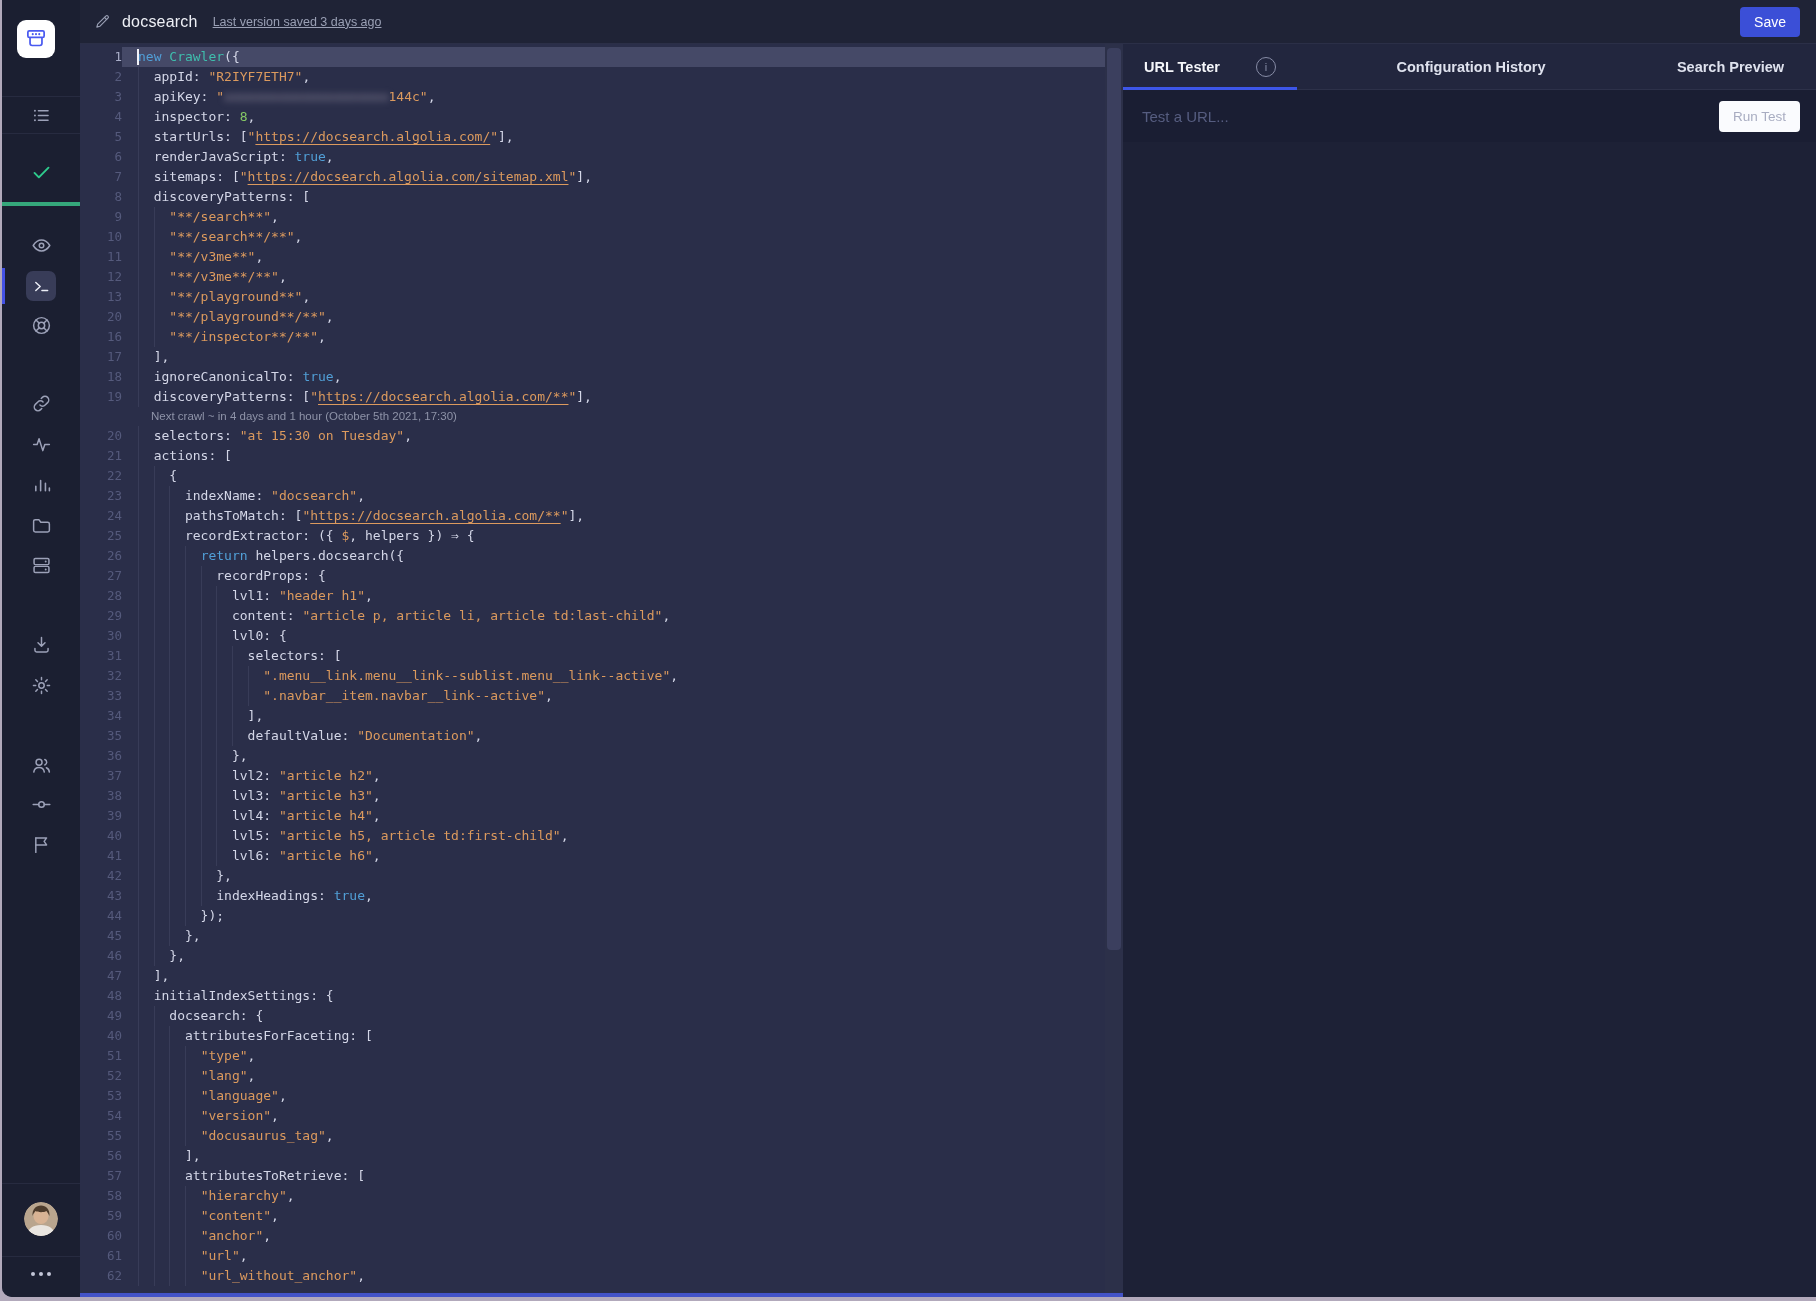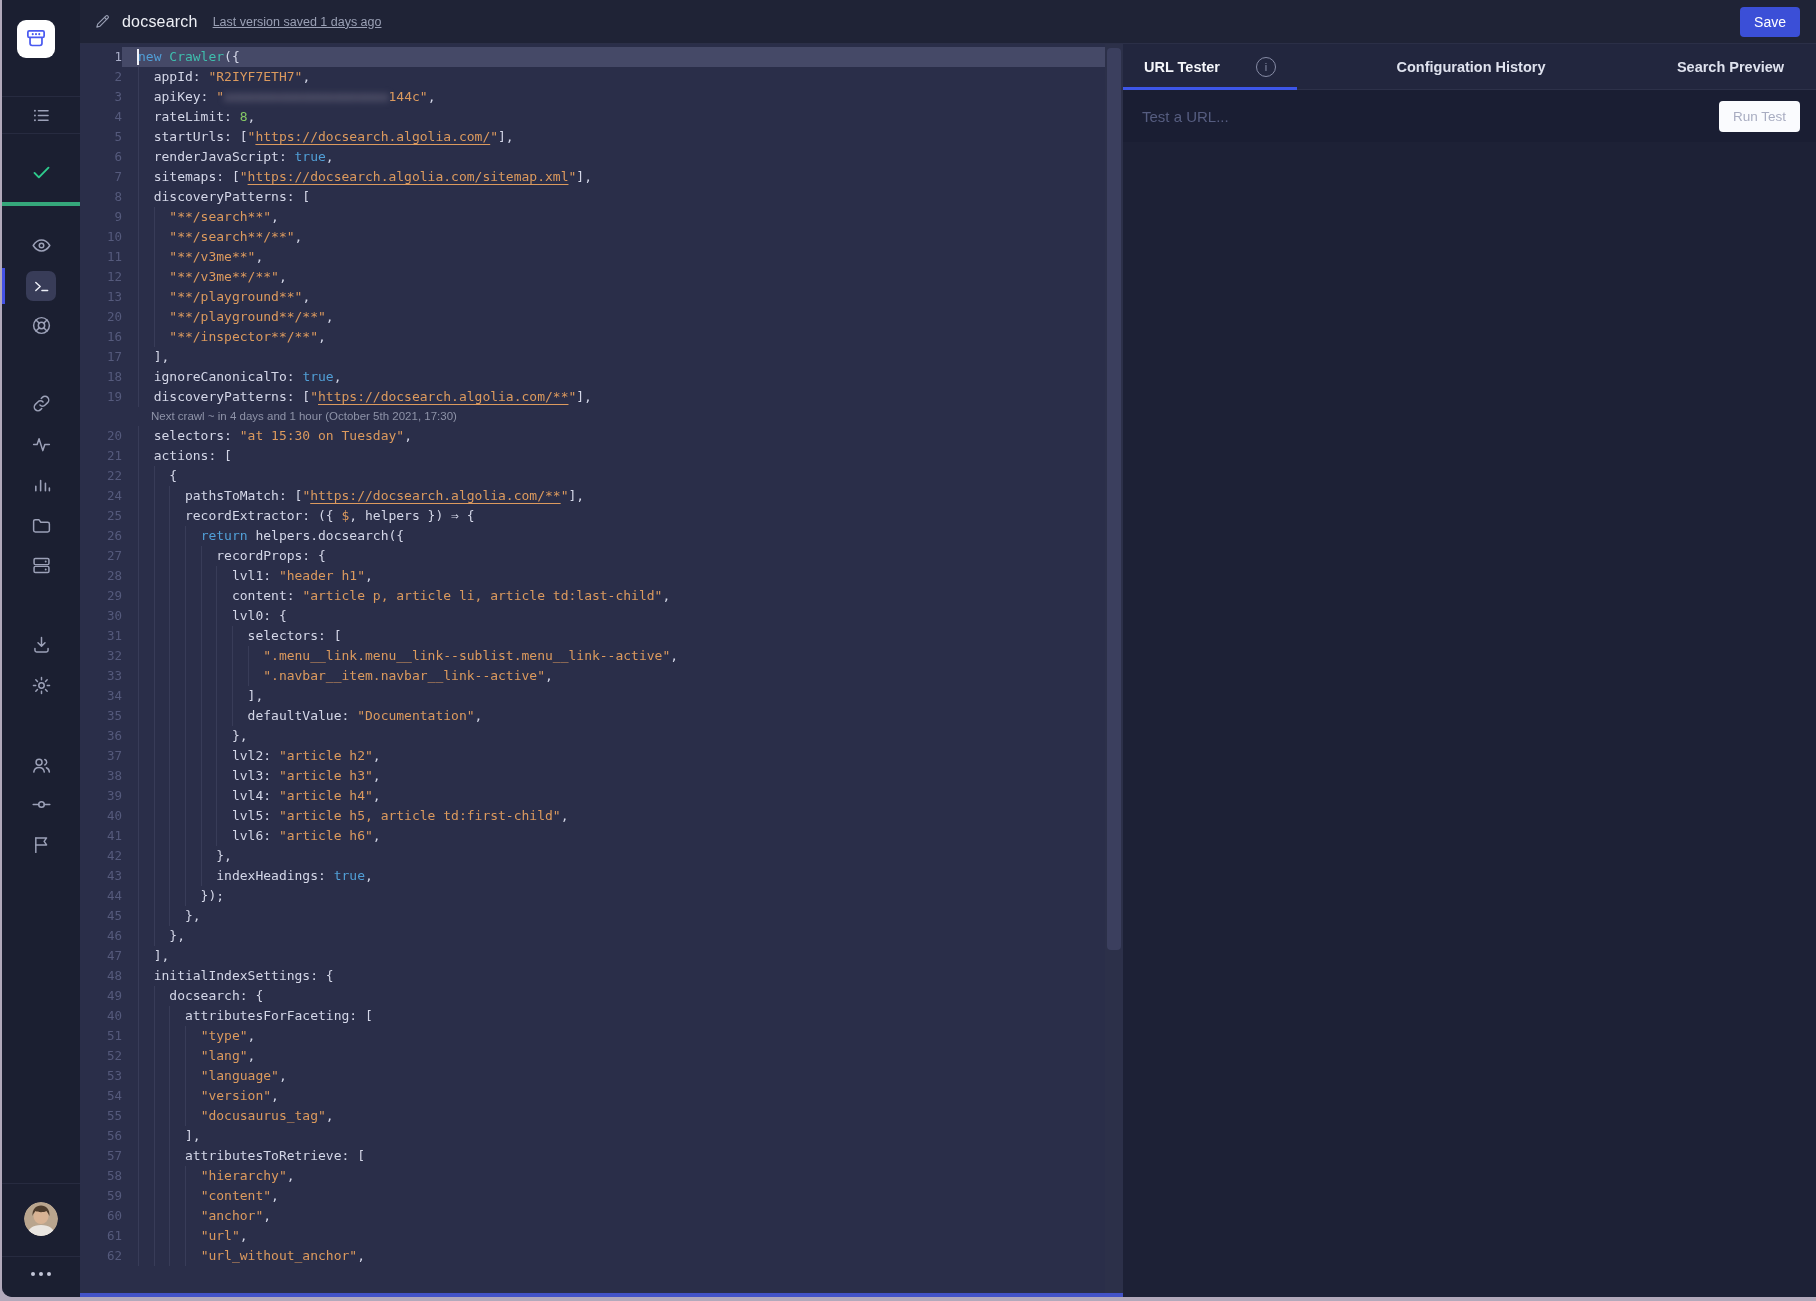--- a/index.html
+++ b/index.html
@@ -207,48 +207,49 @@
     </nav>
 
     <header id="topbar">
       <span class="pencil">
         <svg viewBox="0 0 24 24">
             <path d="M4 20l1.2-4.2L16.7 4.3a2.1 2.1 0 0 1 3 3L8.2 18.8 4 20z"></path>
             <path d="M14.8 6.2l3 3"></path>
           </svg>
       </span>
       <span class="doc-title">docsearch</span>
-      <a class="saved-link">Last version saved 1 days ago</a>
+      <a class="saved-link">Last version saved 3 days ago</a>
       <button class="save-btn">Save</button>
     </header>
 
     <section id="editor">
       <div id="code">
           <div class="row active"><span class="gut">1</span><span class="code"><span class="cursor"></span><span class="tk-k">new</span><span class="tk-d"> </span><span class="tk-cl">Crawler</span><span class="tk-d">({</span></span></div>
           <div class="row"><span class="gut">2</span><span class="code"><span class="guide" style="left: calc(0ch + 16px);"></span><span class="tk-d">  appId: </span><span class="tk-s">"R2IYF7ETH7"</span><span class="tk-d">,</span></span></div>
           <div class="row"><span class="gut">3</span><span class="code"><span class="guide" style="left: calc(0ch + 16px);"></span><span class="tk-d">  apiKey: </span><span class="tk-s">"</span><span class="tk-blur">xxxxxxxxxxxxxxxxxxxxx</span><span class="tk-s">144c"</span><span class="tk-d">,</span></span></div>
-          <div class="row"><span class="gut">4</span><span class="code"><span class="guide" style="left: calc(0ch + 16px);"></span><span class="tk-d">  rateLimit: </span><span class="tk-n">8</span><span class="tk-d">,</span></span></div>
+          <div class="row"><span class="gut">4</span><span class="code"><span class="guide" style="left: calc(0ch + 16px);"></span><span class="tk-d">  inspector: </span><span class="tk-n">8</span><span class="tk-d">,</span></span></div>
           <div class="row"><span class="gut">5</span><span class="code"><span class="guide" style="left: calc(0ch + 16px);"></span><span class="tk-d">  startUrls: [</span><span class="tk-s">"</span><span class="tk-u">https://docsearch.algolia.com/</span><span class="tk-s">"</span><span class="tk-d">],</span></span></div>
           <div class="row"><span class="gut">6</span><span class="code"><span class="guide" style="left: calc(0ch + 16px);"></span><span class="tk-d">  renderJavaScript: </span><span class="tk-b">true</span><span class="tk-d">,</span></span></div>
           <div class="row"><span class="gut">7</span><span class="code"><span class="guide" style="left: calc(0ch + 16px);"></span><span class="tk-d">  sitemaps: [</span><span class="tk-s">"</span><span class="tk-u">https://docsearch.algolia.com/sitemap.xml</span><span class="tk-s">"</span><span class="tk-d">],</span></span></div>
           <div class="row"><span class="gut">8</span><span class="code"><span class="guide" style="left: calc(0ch + 16px);"></span><span class="tk-d">  discoveryPatterns: [</span></span></div>
           <div class="row"><span class="gut">9</span><span class="code"><span class="guide" style="left: calc(0ch + 16px);"></span><span class="guide" style="left: calc(2ch + 16px);"></span><span class="tk-d">    </span><span class="tk-s">"**/search**"</span><span class="tk-d">,</span></span></div>
           <div class="row"><span class="gut">10</span><span class="code"><span class="guide" style="left: calc(0ch + 16px);"></span><span class="guide" style="left: calc(2ch + 16px);"></span><span class="tk-d">    </span><span class="tk-s">"**/search**/**"</span><span class="tk-d">,</span></span></div>
           <div class="row"><span class="gut">11</span><span class="code"><span class="guide" style="left: calc(0ch + 16px);"></span><span class="guide" style="left: calc(2ch + 16px);"></span><span class="tk-d">    </span><span class="tk-s">"**/v3me**"</span><span class="tk-d">,</span></span></div>
           <div class="row"><span class="gut">12</span><span class="code"><span class="guide" style="left: calc(0ch + 16px);"></span><span class="guide" style="left: calc(2ch + 16px);"></span><span class="tk-d">    </span><span class="tk-s">"**/v3me**/**"</span><span class="tk-d">,</span></span></div>
           <div class="row"><span class="gut">13</span><span class="code"><span class="guide" style="left: calc(0ch + 16px);"></span><span class="guide" style="left: calc(2ch + 16px);"></span><span class="tk-d">    </span><span class="tk-s">"**/playground**"</span><span class="tk-d">,</span></span></div>
           <div class="row"><span class="gut">20</span><span class="code"><span class="guide" style="left: calc(0ch + 16px);"></span><span class="guide" style="left: calc(2ch + 16px);"></span><span class="tk-d">    </span><span class="tk-s">"**/playground**/**"</span><span class="tk-d">,</span></span></div>
           <div class="row"><span class="gut">16</span><span class="code"><span class="guide" style="left: calc(0ch + 16px);"></span><span class="guide" style="left: calc(2ch + 16px);"></span><span class="tk-d">    </span><span class="tk-s">"**/inspector**/**"</span><span class="tk-d">,</span></span></div>
           <div class="row"><span class="gut">17</span><span class="code"><span class="guide" style="left: calc(0ch + 16px);"></span><span class="tk-d">  ],</span></span></div>
           <div class="row"><span class="gut">18</span><span class="code"><span class="guide" style="left: calc(0ch + 16px);"></span><span class="tk-d">  ignoreCanonicalTo: </span><span class="tk-b">true</span><span class="tk-d">,</span></span></div>
           <div class="row"><span class="gut">19</span><span class="code"><span class="guide" style="left: calc(0ch + 16px);"></span><span class="tk-d">  discoveryPatterns: [</span><span class="tk-s">"</span><span class="tk-u">https://docsearch.algolia.com/**</span><span class="tk-s">"</span><span class="tk-d">],</span></span></div>
           <div class="note-row">Next crawl ~ in 4 days and 1 hour (October 5th 2021, 17:30)</div>
           <div class="row"><span class="gut">20</span><span class="code"><span class="guide" style="left: calc(0ch + 16px);"></span><span class="tk-d">  selectors: </span><span class="tk-s">"at 15:30 on Tuesday"</span><span class="tk-d">,</span></span></div>
           <div class="row"><span class="gut">21</span><span class="code"><span class="guide" style="left: calc(0ch + 16px);"></span><span class="tk-d">  actions: [</span></span></div>
           <div class="row"><span class="gut">22</span><span class="code"><span class="guide" style="left: calc(0ch + 16px);"></span><span class="guide" style="left: calc(2ch + 16px);"></span><span class="tk-d">    {</span></span></div>
+          <div class="row"><span class="gut">23</span><span class="code"><span class="guide" style="left: calc(0ch + 16px);"></span><span class="guide" style="left: calc(2ch + 16px);"></span><span class="guide" style="left: calc(4ch + 16px);"></span><span class="tk-d">      indexName: </span><span class="tk-s">"docsearch"</span><span class="tk-d">,</span></span></div>
           <div class="row"><span class="gut">24</span><span class="code"><span class="guide" style="left: calc(0ch + 16px);"></span><span class="guide" style="left: calc(2ch + 16px);"></span><span class="guide" style="left: calc(4ch + 16px);"></span><span class="tk-d">      pathsToMatch: [</span><span class="tk-s">"</span><span class="tk-u">https://docsearch.algolia.com/**</span><span class="tk-s">"</span><span class="tk-d">],</span></span></div>
           <div class="row"><span class="gut">25</span><span class="code"><span class="guide" style="left: calc(0ch + 16px);"></span><span class="guide" style="left: calc(2ch + 16px);"></span><span class="guide" style="left: calc(4ch + 16px);"></span><span class="tk-d">      recordExtractor: ({ </span><span class="tk-v">$</span><span class="tk-d">, helpers }) </span><span class="tk-d">⇒</span><span class="tk-d"> {</span></span></div>
           <div class="row"><span class="gut">26</span><span class="code"><span class="guide" style="left: calc(0ch + 16px);"></span><span class="guide" style="left: calc(2ch + 16px);"></span><span class="guide" style="left: calc(4ch + 16px);"></span><span class="guide" style="left: calc(6ch + 16px);"></span><span class="tk-d">        </span><span class="tk-k">return</span><span class="tk-d"> helpers.docsearch({</span></span></div>
           <div class="row"><span class="gut">27</span><span class="code"><span class="guide" style="left: calc(0ch + 16px);"></span><span class="guide" style="left: calc(2ch + 16px);"></span><span class="guide" style="left: calc(4ch + 16px);"></span><span class="guide" style="left: calc(6ch + 16px);"></span><span class="guide" style="left: calc(8ch + 16px);"></span><span class="tk-d">          recordProps: {</span></span></div>
           <div class="row"><span class="gut">28</span><span class="code"><span class="guide" style="left: calc(0ch + 16px);"></span><span class="guide" style="left: calc(2ch + 16px);"></span><span class="guide" style="left: calc(4ch + 16px);"></span><span class="guide" style="left: calc(6ch + 16px);"></span><span class="guide" style="left: calc(8ch + 16px);"></span><span class="guide" style="left: calc(10ch + 16px);"></span><span class="tk-d">            lvl1: </span><span class="tk-s">"header h1"</span><span class="tk-d">,</span></span></div>
           <div class="row"><span class="gut">29</span><span class="code"><span class="guide" style="left: calc(0ch + 16px);"></span><span class="guide" style="left: calc(2ch + 16px);"></span><span class="guide" style="left: calc(4ch + 16px);"></span><span class="guide" style="left: calc(6ch + 16px);"></span><span class="guide" style="left: calc(8ch + 16px);"></span><span class="guide" style="left: calc(10ch + 16px);"></span><span class="tk-d">            content: </span><span class="tk-s">"article p, article li, article td:last-child"</span><span class="tk-d">,</span></span></div>
           <div class="row"><span class="gut">30</span><span class="code"><span class="guide" style="left: calc(0ch + 16px);"></span><span class="guide" style="left: calc(2ch + 16px);"></span><span class="guide" style="left: calc(4ch + 16px);"></span><span class="guide" style="left: calc(6ch + 16px);"></span><span class="guide" style="left: calc(8ch + 16px);"></span><span class="guide" style="left: calc(10ch + 16px);"></span><span class="tk-d">            lvl0: {</span></span></div>
           <div class="row"><span class="gut">31</span><span class="code"><span class="guide" style="left: calc(0ch + 16px);"></span><span class="guide" style="left: calc(2ch + 16px);"></span><span class="guide" style="left: calc(4ch + 16px);"></span><span class="guide" style="left: calc(6ch + 16px);"></span><span class="guide" style="left: calc(8ch + 16px);"></span><span class="guide" style="left: calc(10ch + 16px);"></span><span class="guide" style="left: calc(12ch + 16px);"></span><span class="tk-d">              selectors: [</span></span></div>
           <div class="row"><span class="gut">32</span><span class="code"><span class="guide" style="left: calc(0ch + 16px);"></span><span class="guide" style="left: calc(2ch + 16px);"></span><span class="guide" style="left: calc(4ch + 16px);"></span><span class="guide" style="left: calc(6ch + 16px);"></span><span class="guide" style="left: calc(8ch + 16px);"></span><span class="guide" style="left: calc(10ch + 16px);"></span><span class="guide" style="left: calc(12ch + 16px);"></span><span class="guide" style="left: calc(14ch + 16px);"></span><span class="tk-d">                </span><span class="tk-s">".menu__link.menu__link--sublist.menu__link--active"</span><span class="tk-d">,</span></span></div>
           <div class="row"><span class="gut">33</span><span class="code"><span class="guide" style="left: calc(0ch + 16px);"></span><span class="guide" style="left: calc(2ch + 16px);"></span><span class="guide" style="left: calc(4ch + 16px);"></span><span class="guide" style="left: calc(6ch + 16px);"></span><span class="guide" style="left: calc(8ch + 16px);"></span><span class="guide" style="left: calc(10ch + 16px);"></span><span class="guide" style="left: calc(12ch + 16px);"></span><span class="guide" style="left: calc(14ch + 16px);"></span><span class="tk-d">                </span><span class="tk-s">".navbar__item.navbar__link--active"</span><span class="tk-d">,</span></span></div>

